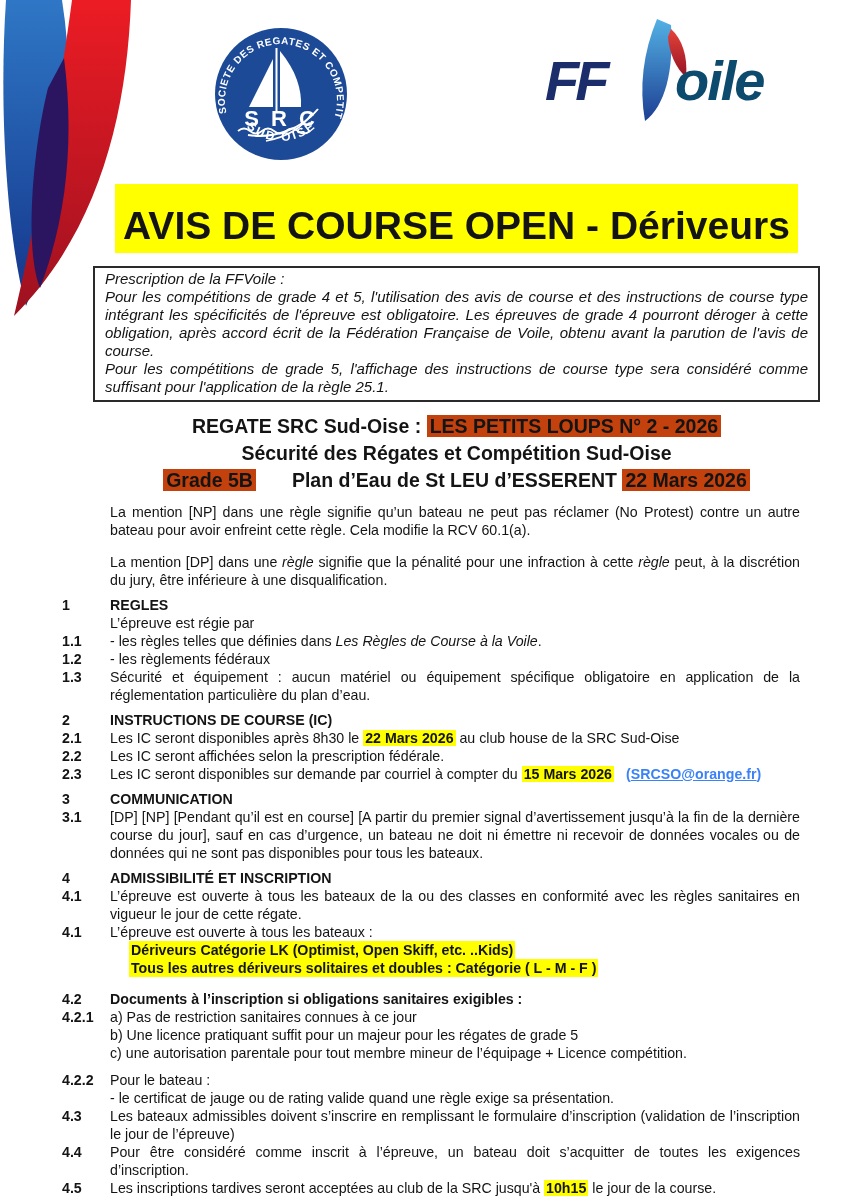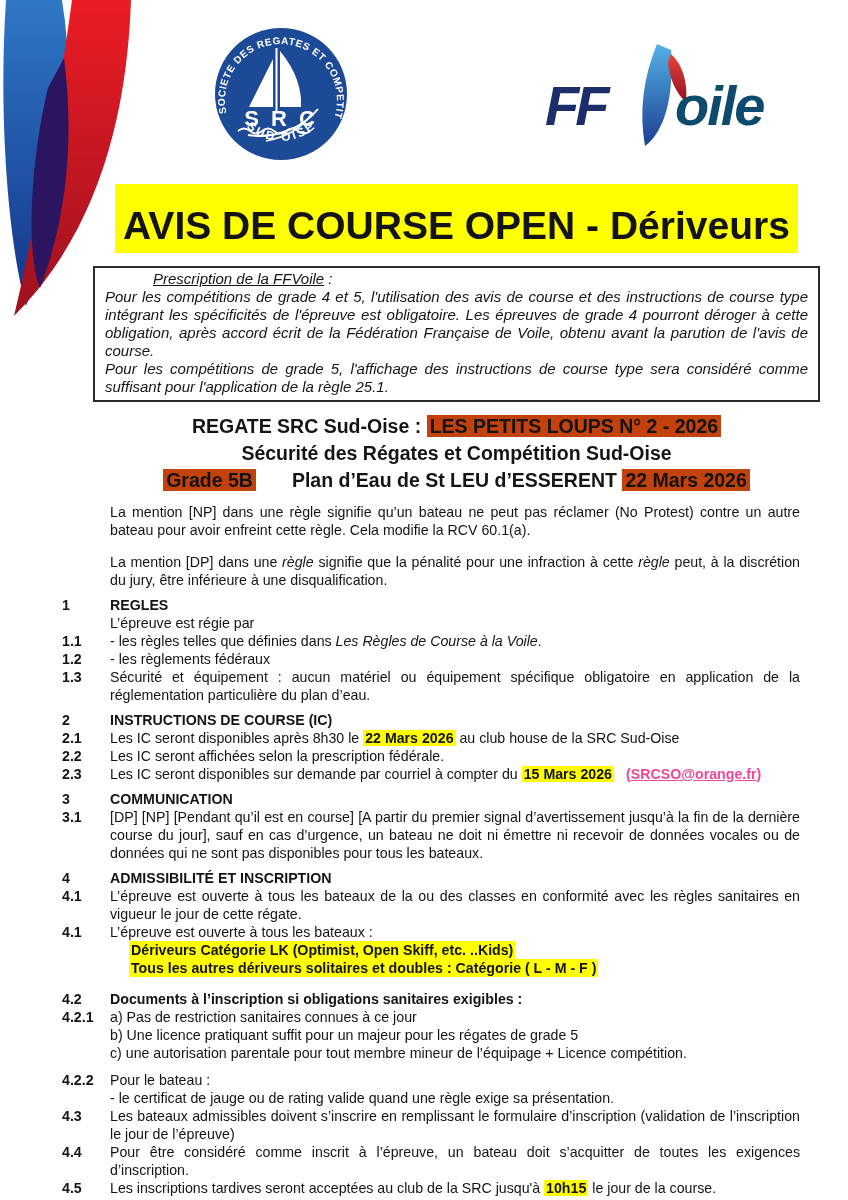--- a/index.html
+++ b/index.html
@@ -3,52 +3,52 @@
 <meta charset="utf-8">
 <style>
   html,body{margin:0;padding:0;background:#888;}
   .page{position:relative;width:848px;height:1200px;margin:0 auto;background:#ffffff;
         font-family:"Liberation Sans","DejaVu Sans",sans-serif;color:#141414;overflow:hidden;}
   
   .deco{position:absolute;left:0;top:0;width:132px;height:318px;}
   
   .header{position:relative;height:160px;}
   .src-logo{position:absolute;left:214px;top:27px;width:134px;height:134px;}
-  .ffv{position:absolute;left:545px;top:44px;width:240px;height:104px;}
+  .ffv{position:absolute;left:545px;top:19px;width:240px;height:104px;}
   .ffv .ff{position:absolute;left:0;bottom:10px;font-style:italic;font-weight:bold;
            font-size:56px;letter-spacing:-4px;color:#1b2e6b;}
   .ffv .sail{position:absolute;left:86px;top:0;width:60px;height:104px;}
   .ffv .oile{position:absolute;left:130px;bottom:10px;font-style:italic;font-weight:bold;
              font-size:56px;letter-spacing:-2px;color:#0c4a6e;}
   
   .center-band{margin-left:93px;margin-right:28px;text-align:center;}
   .title-row{margin-top:24px;}
   .title-hl{display:inline-block;background:#ffff00;font-weight:bold;font-size:39px;
             padding:20px 8px 5px 8px;}
   
   .presc{margin:13px 28px 0 93px;border:2px solid #2a2a2a;padding:2px 10px 4px 10px;
          font-style:italic;font-size:15px;line-height:18px;text-align:justify;}
   .presc .hd{text-align:left;}
-  .presc .hd .u{text-decoration:underline;margin-left:48px;}
+  .presc .hd .u{}
   
   .event{margin-top:11px;font-weight:bold;font-size:19.5px;line-height:27px;}
   .hl{background:#c2410c;padding:0 3px;}
   .grade-gap{margin-right:36px;}
   
   .content{margin:9px 48px 16px 62px;font-size:14.2px;line-height:18px;}
   .row{display:flex;}
   .num{width:48px;flex:none;font-weight:bold;}
   .txt{flex:1;}
   .b{font-weight:bold;}
   .itl{font-style:italic;}
   .just{text-align:justify;}
   .hlb{background:#ffff00;font-weight:bold;padding:0 2px;}
   .cat{display:inline-block;margin-left:19px;}
   .g14{height:14px;} .g7{height:7px;} .g13{height:13px;} .g9{height:9px;}
-  a.mail{color:#ec4899;font-weight:bold;text-decoration:none;padding-left:12px;white-space:nowrap;}
+  a.mail{color:#3b82f6;font-weight:bold;text-decoration:none;padding-left:12px;white-space:nowrap;}
   a.mail .lnk-inner{text-decoration:underline;}
 </style>
 </head>
 <body>
 
 <div class="page">
 
   <svg class="deco" viewBox="0 0 132 318" aria-hidden="true">
     <defs>
       <linearGradient id="gDecoBlue" x1="0" y1="0" x2="0" y2="1">

